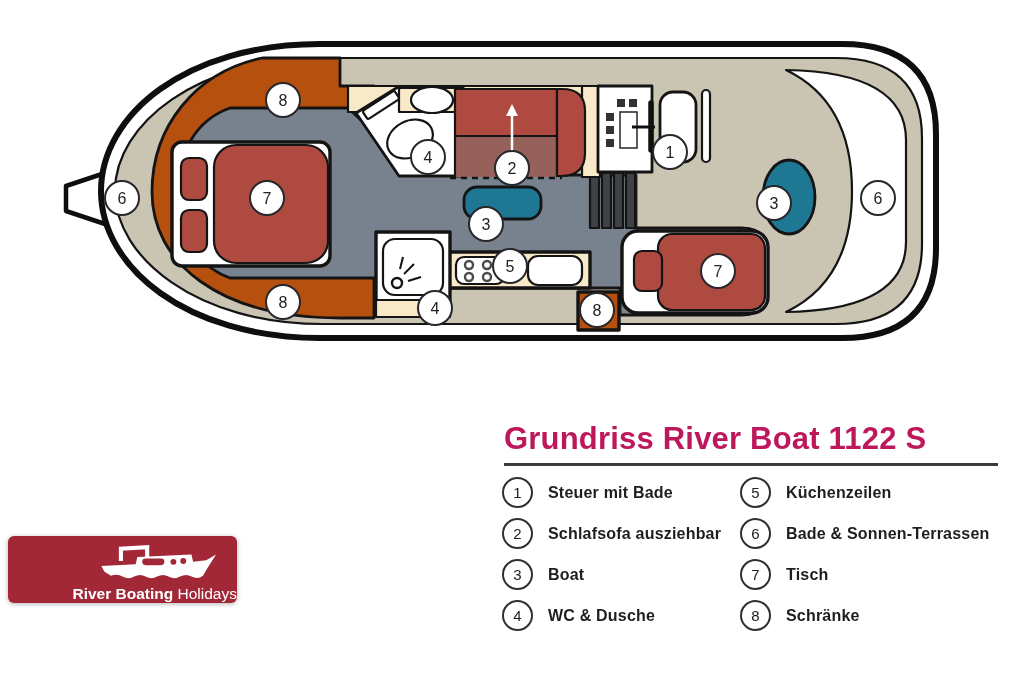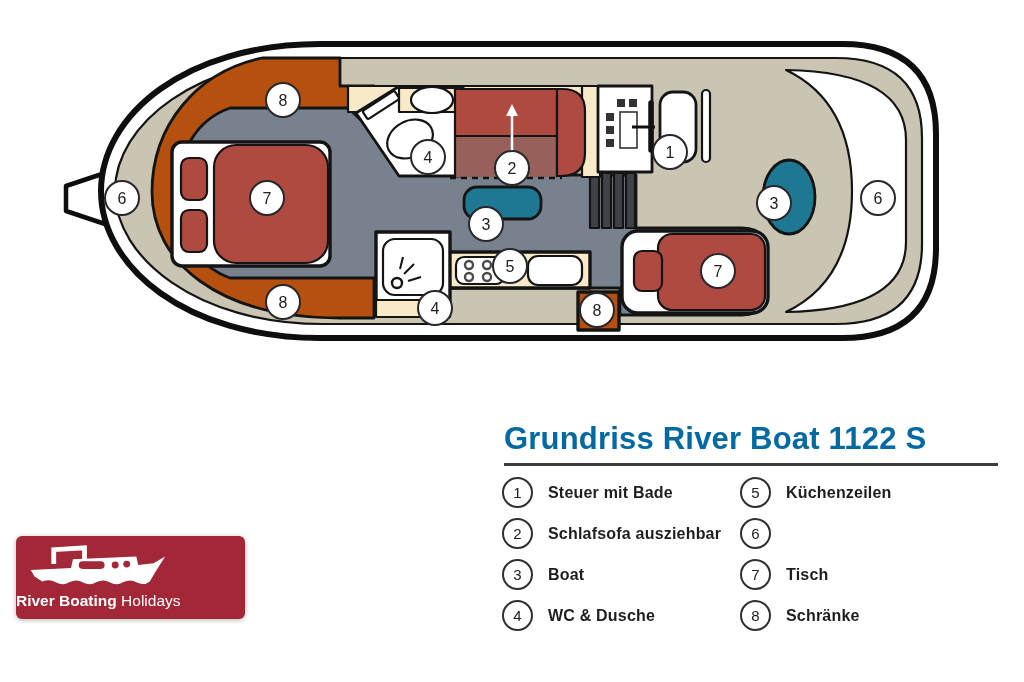--- a/index.html
+++ b/index.html
@@ -10,33 +10,33 @@
   #plan{position:absolute;left:40px;top:30px;}
   .o1{stroke:#141414;stroke-width:2.2;stroke-linejoin:round;}
   .o2{stroke:#141414;stroke-width:2.8;stroke-linejoin:round;}
   .o3{stroke:#141414;stroke-width:3.4;stroke-linejoin:round;}
   .hull{stroke:#0e0e0e;stroke-width:6;stroke-linejoin:round;fill:#fff;}
   .mk circle{fill:#fff;stroke:#27272c;stroke-width:2;}
   .mk text{font-family:"Liberation Sans",sans-serif;font-size:16px;font-weight:500;fill:#222;text-anchor:middle;}
 
   
   #title{position:absolute;left:504px;top:421px;display:inline-block;
-         font-size:31px;font-weight:700;color:#0369a1;letter-spacing:.2px;
+         font-size:31px;font-weight:700;color:#be185d;letter-spacing:.2px;
          padding-bottom:6px;border-bottom:3px solid #3c3c3c;min-width:494px;white-space:nowrap;}
   #legend{position:absolute;left:502px;top:477px;display:grid;grid-template-columns:238px 300px;column-gap:0;}
   .lrow{display:flex;align-items:center;height:31px;margin-bottom:10px;}
   .lnum{flex:0 0 31px;width:31px;height:31px;border:2px solid #2e2e33;border-radius:50%;
         box-sizing:border-box;display:flex;align-items:center;justify-content:center;
         font-size:15px;font-weight:500;color:#222;}
   .llab{margin-left:15px;font-size:16px;font-weight:700;color:#1e1e1e;letter-spacing:.2px;white-space:nowrap;}
 
   
-  #logo{position:absolute;left:16px;top:536px;width:229px;height:83px;background:#A22737;
+  #logo{position:absolute;left:8px;top:536px;width:229px;height:67px;background:#A22737;
         border-radius:6px;box-shadow:0 1px 5px rgba(0,0,0,.3);display:flex;flex-direction:column;
-        align-items:flex-start;justify-content:flex-start;}
+        align-items:flex-end;justify-content:flex-start;}
   #logo svg{margin-top:7px;}
   #logo .brand{color:#fff;font-size:15.5px;margin-top:1px;white-space:nowrap;}
   #logo .brand b{font-weight:700;}
 </style>
 </head>
 <body>
 
 <div id="stage">
 
   <svg id="plan" width="920" height="320" viewBox="40 30 920 320">
@@ -225,20 +225,21 @@
         <span class="llab">WC &amp; Dusche</span>
         </div>
     </div>
     <div>
       <div class="lrow">
         <span class="lnum">5</span>
         <span class="llab">Küchenzeilen</span>
         </div>
       <div class="lrow">
         <span class="lnum">6</span>
+        <span class="llab">Bade &amp; Sonnen-Terrassen</span>
         </div>
       <div class="lrow">
         <span class="lnum">7</span>
         <span class="llab">Tisch</span>
         </div>
       <div class="lrow">
         <span class="lnum">8</span>
         <span class="llab">Schränke</span>
         </div>
     </div>

